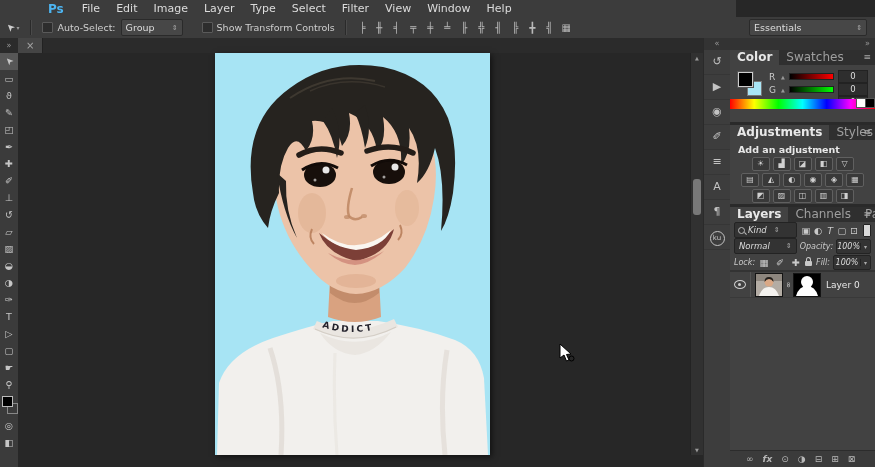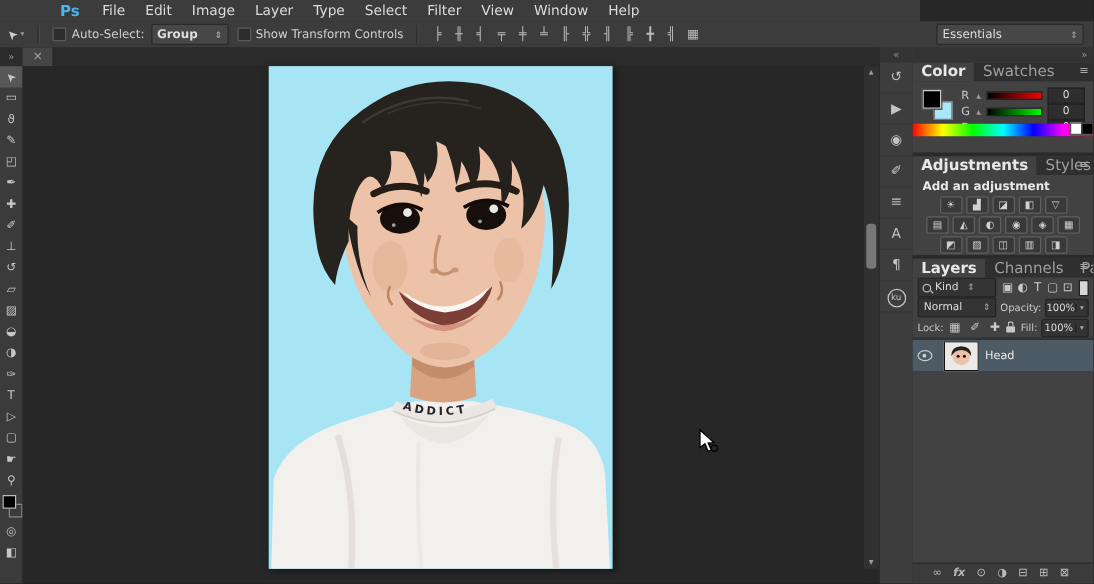--- a/index.html
+++ b/index.html
@@ -15,21 +15,21 @@
   #optionsbar{position:absolute;left:0;top:17px;width:875px;height:21px;background:#3c3c3c;
               display:flex;align-items:center;border-bottom:1px solid #242424;}
   .tool-preset{display:flex;align-items:center;gap:2px;padding:0 6px;color:#cfcfcf;}
   .rot{display:inline-block;transform:rotate(-135deg);}
   .mini-arrow{font-size:6px;color:#9a9a9a;}
   .vsep{width:1px;height:15px;background:#2a2a2a;border-right:1px solid #4a4a4a;margin:0 5px;}
   .opt-check{display:flex;align-items:center;gap:4px;padding:0 5px;font-size:9.5px;color:#cfcfcf;}
   .checkbox{width:9px;height:9px;background:#2d2d2d;border:1px solid #5a5a5a;border-radius:1px;}
   .select{display:flex;align-items:center;justify-content:space-between;background:#474747;
           border:1px solid #2a2a2a;border-radius:2px;height:15px;padding:0 4px;font-size:9.5px;color:#dedede;}
-  .select.small{width:52px;margin-right:2px;font-weight:bold;}
+  .select.small{width:52px;margin-right:14px;}
   .sel-arrows{font-size:7px;color:#a8a8a8;margin-left:4px;}
   .align-icons{display:flex;align-items:center;gap:4px;padding:0 4px;}
   .ob-icon{width:13px;text-align:center;color:#b9b9b9;font-size:10px;}
   .spacer{flex:1;}
   .select.workspace{width:108px;margin-right:8px;gap:48px;}
   
   #tabbar{position:absolute;left:0;top:38px;width:703px;height:15px;background:#2b2b2b;
           display:flex;align-items:flex-end;}
   .dbl-arrow{width:18px;text-align:center;color:#9a9a9a;font-size:8px;line-height:15px;}
   .doc-tab{height:15px;line-height:15px;background:#454545;border-right:1px solid #222;
@@ -103,21 +103,21 @@
   .spectrum{position:absolute;left:0;right:0;bottom:0;height:10px;
             background:linear-gradient(to right,#f00,#ff0,#0f0,#0ff,#00f,#f0f,#f00);}
   .spec-white{position:absolute;right:9px;bottom:1px;width:8px;height:8px;background:#fff;border:1px solid #555;}
   .spec-black{position:absolute;right:0px;bottom:1px;width:8px;height:8px;background:#000;border:1px solid #555;}
   
   .adj-title{font-size:9.5px;font-weight:bold;color:#e8e8e8;margin:4px 0 2px 8px;}
   .adj-row{display:flex;justify-content:center;gap:3px;margin:2px 0;}
   .adj-icon{width:16px;height:12px;line-height:12px;border:1px solid #606060;background:#393939;
             color:#d0d0d0;font-size:8px;text-align:center;border-radius:2px;}
   
-  .lp-row{display:flex;align-items:center;gap:3px;padding:0 4px;height:16px;}
+  .lp-row{display:flex;align-items:center;gap:3px;padding:0 4px;height:16px;font-style:italic;}
   .kind-select{display:flex;align-items:center;gap:3px;width:56px;height:14px;background:#333;
                border:1px solid #232323;border-radius:2px;padding:0 3px;font-size:8.5px;color:#ddd;}
   .mag{width:5px;height:5px;border:1px solid #bbb;border-radius:50%;position:relative;}
   .mag::after{content:"";position:absolute;width:3px;height:1px;background:#bbb;
               transform:rotate(45deg);right:-3px;bottom:-1px;}
   .filter-ic{color:#c9c9c9;font-size:9.5px;width:12px;text-align:center;}
   .filter-toggle{margin-left:auto;width:6px;height:11px;background:#d8d8d8;border:1px solid #222;border-radius:1px;}
   .blend-select{display:flex;align-items:center;justify-content:space-between;width:104px;height:14px;
                 background:#333;border:1px solid #232323;border-radius:2px;padding:0 4px;font-size:8.5px;color:#ddd;}
   .mini-label{font-size:8px;color:#c9c9c9;}
@@ -537,36 +537,44 @@
           </div>
         <span class="padlock"></span>
         <span class="mini-label" style="margin-left:auto">Fill:</span>
         <div class="val-box">
           <span>100%</span>
           <span class="dd">▾</span>
         </div>
       </div>
       <div class="layers-list">
 
-        <div class="layer-row selected">
+
+        <div class="layer-row">
           <span class="eye-col">
               <span class="eye"></span>
             </span>
           <span class="thumb">
             <svg width="26" height="22" viewBox="0 0 26 22">
-                <rect width="26" height="22" fill="#eceae6"></rect>
-              <circle cx="13" cy="11" r="7" fill="#ecc3a8"></circle>
-              <path d="M5,11 Q5,3 13,3 Q21,3 21,11 Q18,6 13,6 Q8,6 5,11 Z" fill="#26231f"></path>
-              <circle cx="10.5" cy="11" r="1.2" fill="#1a120d"></circle>
-                <circle cx="15.5" cy="11" r="1.2" fill="#1a120d"></circle>
+                <rect width="26" height="22" fill="#b3aca4"></rect>
+              <rect width="26" height="7" fill="#8d867e"></rect>
+              <circle cx="13" cy="8" r="4.5" fill="#d9a886"></circle>
+              <path d="M8.5,8 Q8.5,3 13,3 Q17.5,3 17.5,8 Q15.5,5 13,5 Q10.5,5 8.5,8 Z" fill="#221f1c"></path>
+              <path d="M3,22 Q6,13 13,13 Q20,13 23,22 Z" fill="#f4f2ef"></path>
             </svg>
           </span>
-          <span class="layer-label">Head</span>
-        </div>
-
+          <span class="chain">∞</span>
+          <span class="thumb" style="margin-left:0">
+            <svg width="26" height="22" viewBox="0 0 26 22">
+                <rect width="26" height="22" fill="#000"></rect>
+              <circle cx="13" cy="8" r="6" fill="#fff"></circle>
+              <path d="M2,22 Q5,12 13,12 Q21,12 24,22 Z" fill="#fff"></path>
+            </svg>
+          </span>
+          <span class="layer-label">Layer 0</span>
+        </div>
 
       </div>
       <div class="layers-footer">
 
       <span class="foot-ic">∞</span>
           <span class="foot-ic fx">fx</span>
           <span class="foot-ic">⊙</span>
           <span class="foot-ic">◑</span>
           <span class="foot-ic">⊟</span>
           <span class="foot-ic">⊞</span>

